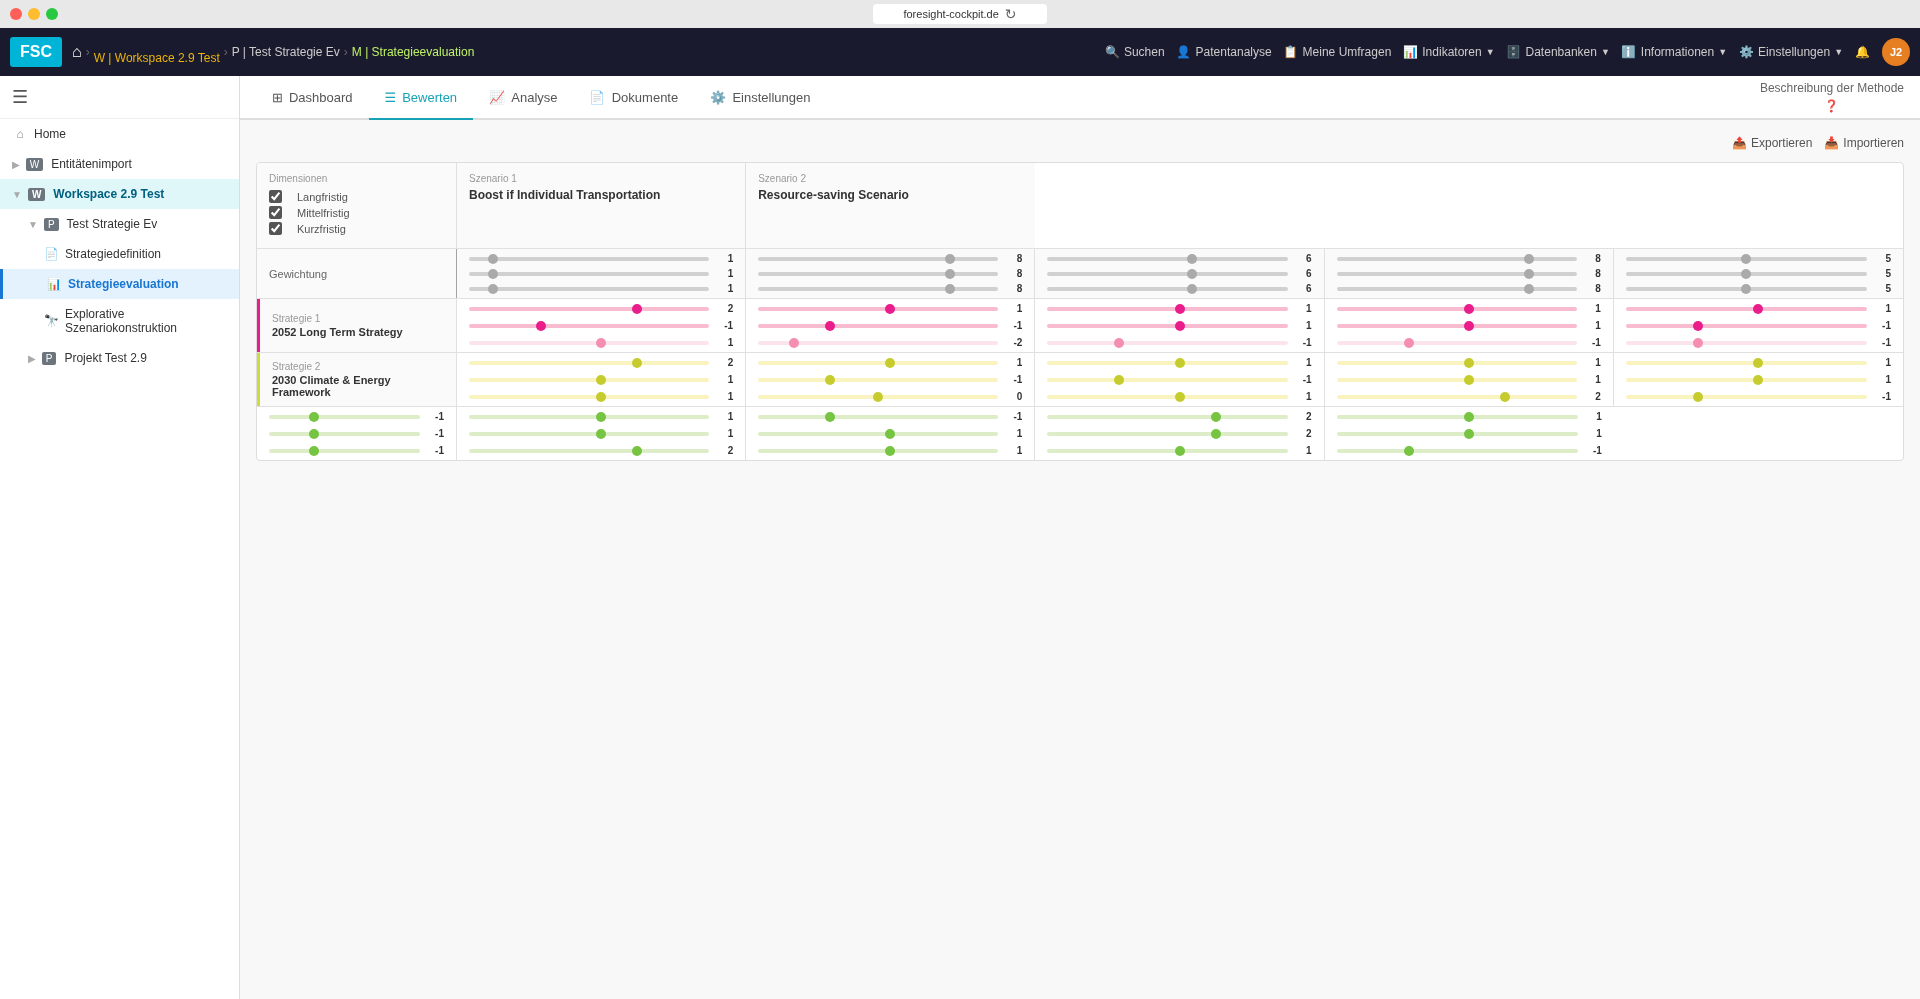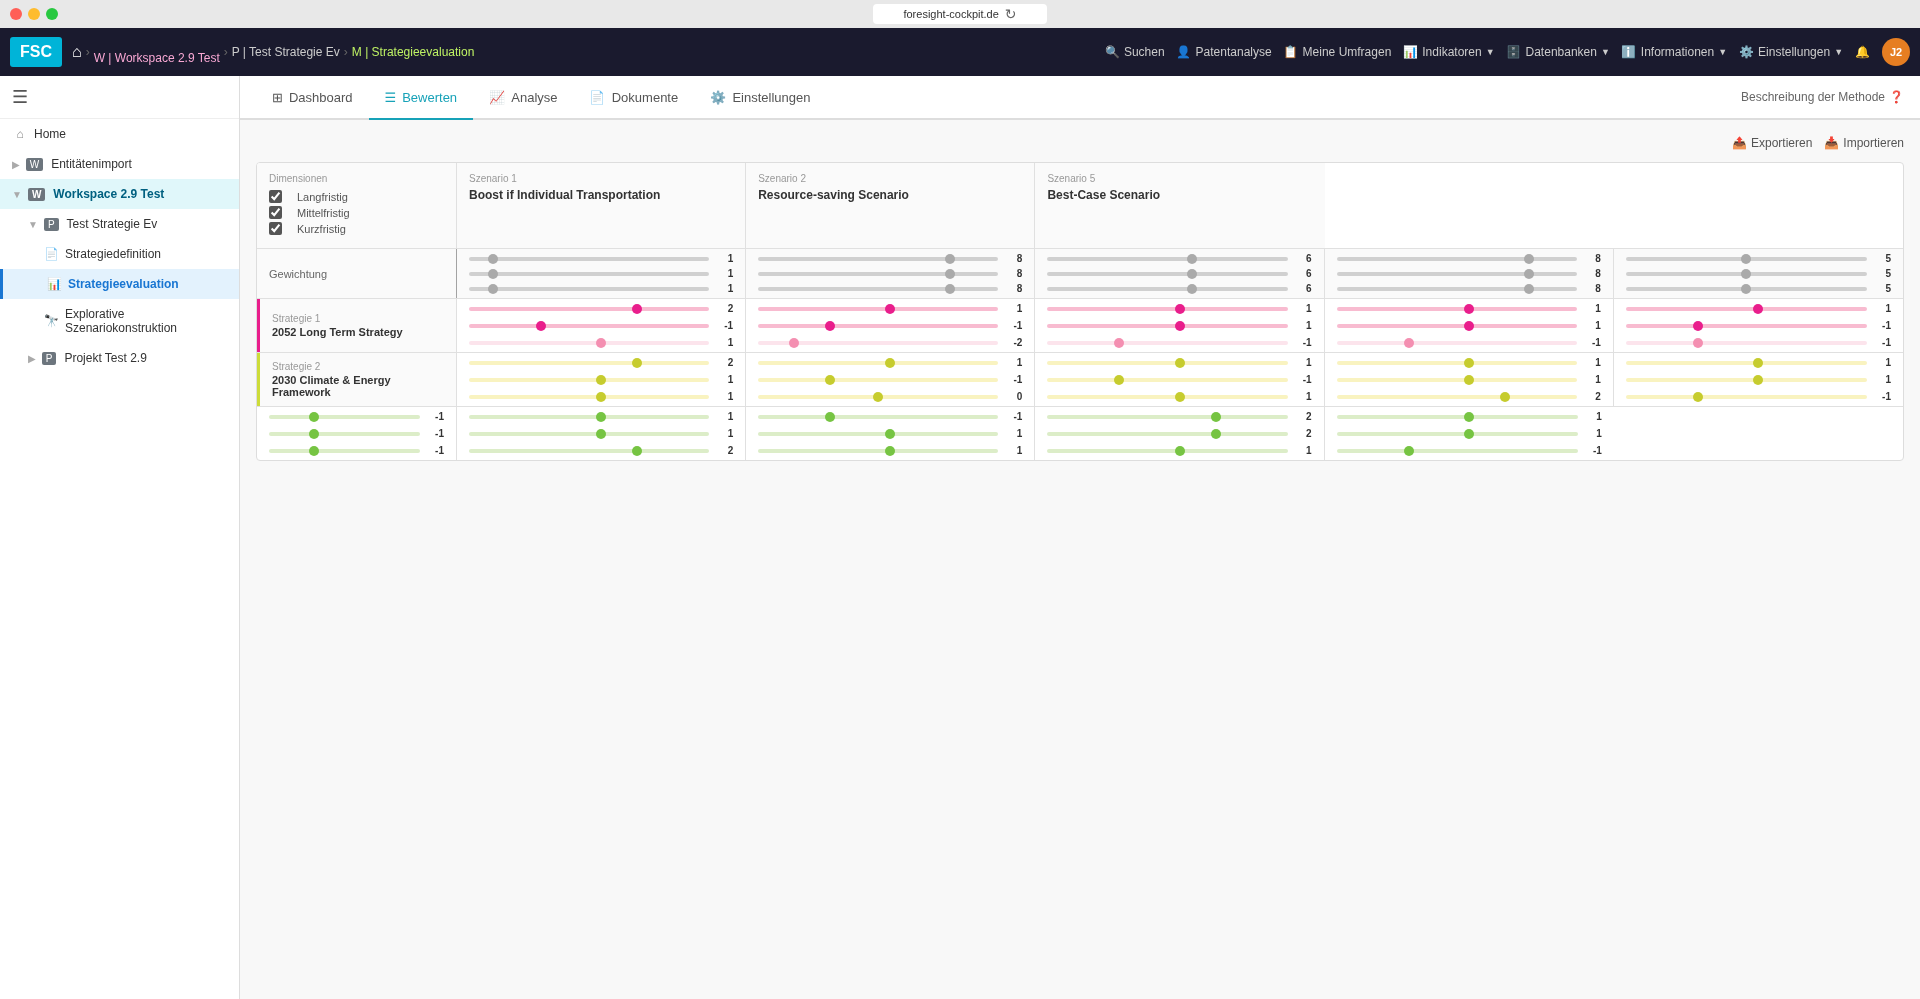--- a/index.html
+++ b/index.html
@@ -114,21 +114,21 @@
       gap: 6px;
       padding: 0 16px;
       height: 44px;
       cursor: pointer;
       color: #555;
       font-size: 13px;
       border-bottom: 2px solid transparent;
       margin-bottom: -2px;
     }
     .tab-item.active { color: #17a2b8; border-bottom-color: #17a2b8; font-weight: 500; }
-    .tab-right { margin-left: auto; font-size: 12px; color: #666; display: flex; align-items: center; gap: 4px; cursor: pointer; }
+    .tab-right { margin-left: auto; font-size: 12px; color: #666; display: flex; align-items: center; gap: 4px; cursor: pointer; flex-direction: column; }
 
     
     .page-content { flex: 1; overflow-y: auto; background: #f8f8f8; padding: 16px; }
 
     
     .page-toolbar {
       display: flex;
       justify-content: flex-end;
       gap: 12px;
       margin-bottom: 12px;
@@ -275,21 +275,21 @@
     <span>foresight-cockpit.de</span>
     <span class="refresh">↻</span>
   </div>
 </div>
 
 <div class="top-nav">
   <div class="fsc-logo">FSC</div>
   <div class="breadcrumb">
     <span style="color:white;font-size:16px;">⌂</span>
     <span style="color:#666;">›</span>
-    <span style="color:#f9a8d4;font-size:12px;margin-top:12px;">W | Workspace 2.9 Test</span>
+    <span style="color:#eab308;font-size:12px;margin-top:12px;">W | Workspace 2.9 Test</span>
     <span style="color:#666;">›</span>
     <span style="color:#ccc;font-size:12px;">P | Test Strategie Ev</span>
     <span style="color:#666;">›</span>
     <span style="color:#bef264;font-size:12px;font-weight:500;">M | Strategieevaluation</span>
   </div>
   <div class="top-nav-actions">
     <div class="nav-item">
       <span>🔍</span>
       <span>Suchen</span>
     </div>
@@ -443,24 +443,20 @@
           </div>
 
           <div class="matrix-header-cell">
             <div class="scenario-label">Szenario 1</div>
             <div class="scenario-title">Boost if Individual Transportation</div>
           </div>
           <div class="matrix-header-cell">
             <div class="scenario-label">Szenario 2</div>
             <div class="scenario-title">Resource-saving Scenario</div>
           </div>
-          <div class="matrix-header-cell" style="border-right:none;">
-            <div class="scenario-label">Szenario 5</div>
-            <div class="scenario-title">Best-Case Scenario</div>
-          </div>
         </div>
 
         <div class="weight-row">
           <div class="weight-label-cell">
             <span>Gewichtung</span>
           </div>
 
           <div class="weight-sliders-cell">
             <div class="slider-row">
               <div class="slider-track track-gray" style="position:relative;">

